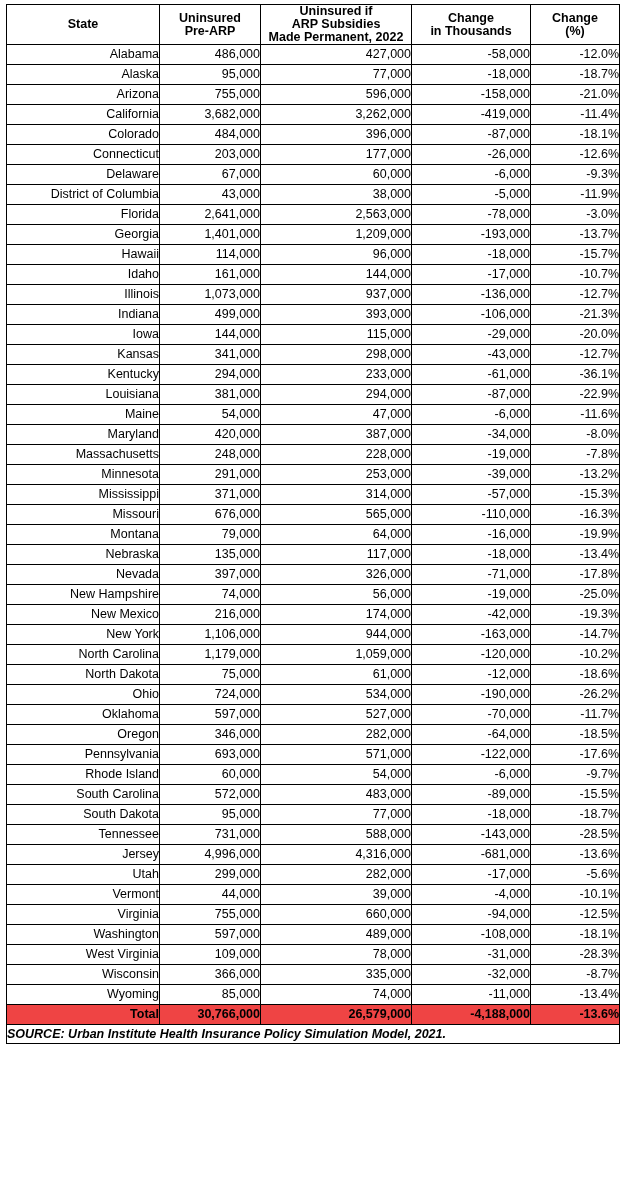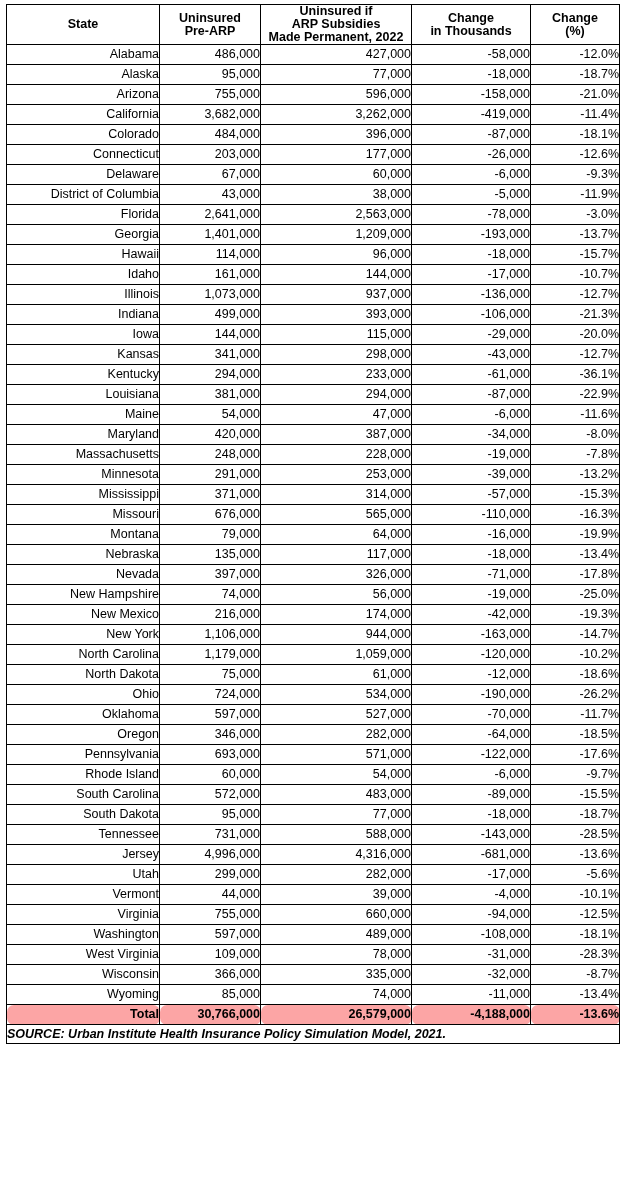--- a/index.html
+++ b/index.html
@@ -46,23 +46,22 @@
   .hdr2 { display: block; }
 
   tbody td {
     height: 19px;
     vertical-align: middle;
     text-align: right;
     padding: 0 5px 0 3px;
     white-space: nowrap;
   }
   tbody tr.total td {
-    background: #fca5a5;
+    background: #ef4444;
     font-weight: bold;
-    border-radius: 7px;
   }
   tfoot td {
     border: 1.5px solid #000;
     border-top: 1.5px solid #000;
     text-align: left;
     font-size: 12px;
     font-style: italic;
     font-weight: bold;
     padding: 3px 5px;
     height: 18px;

